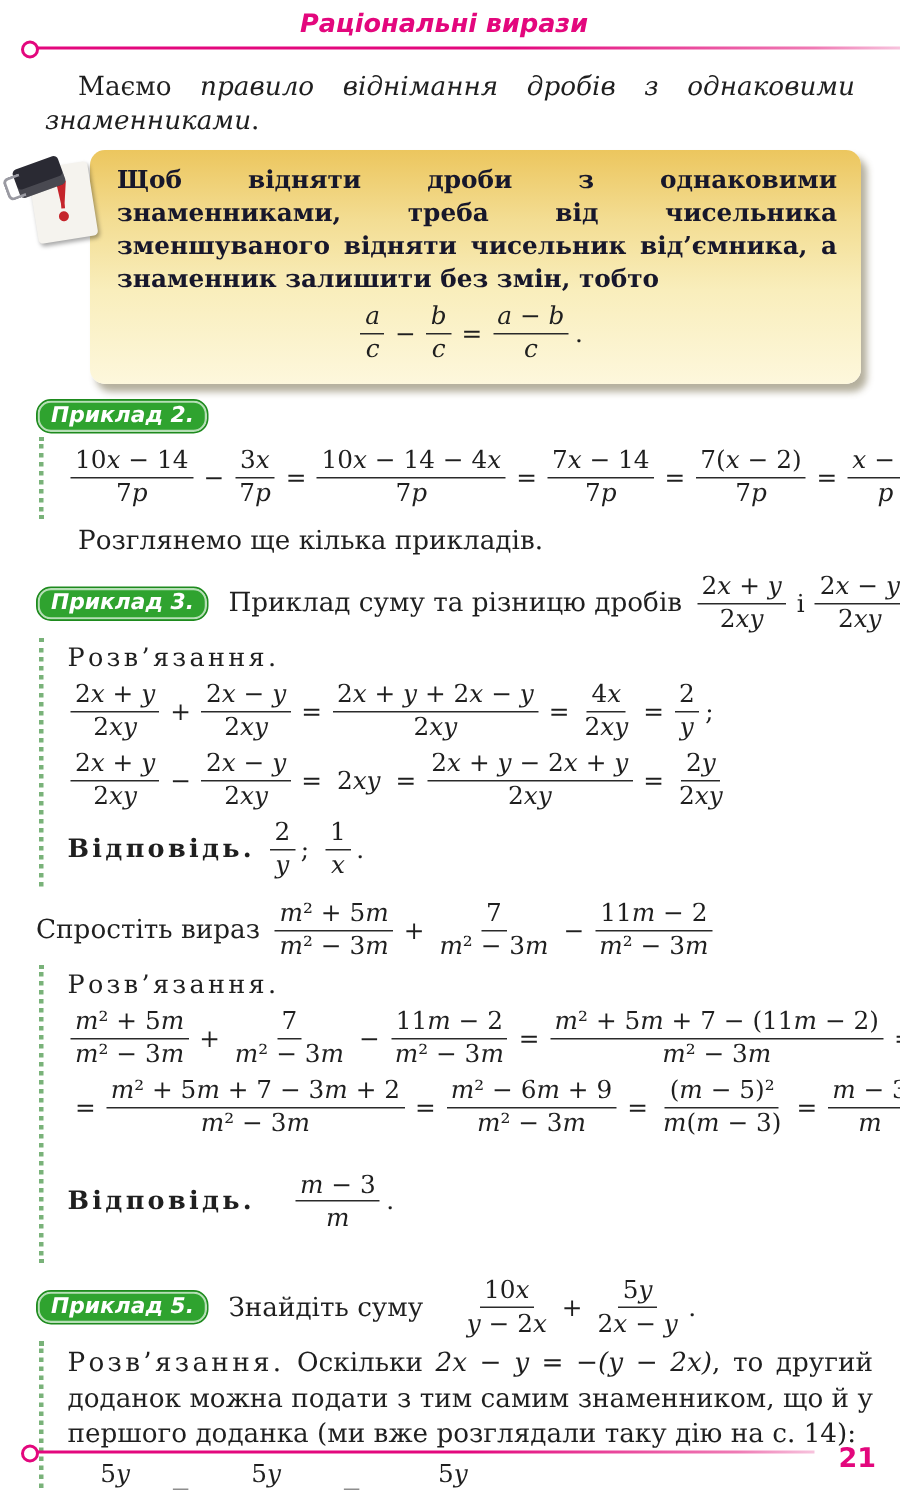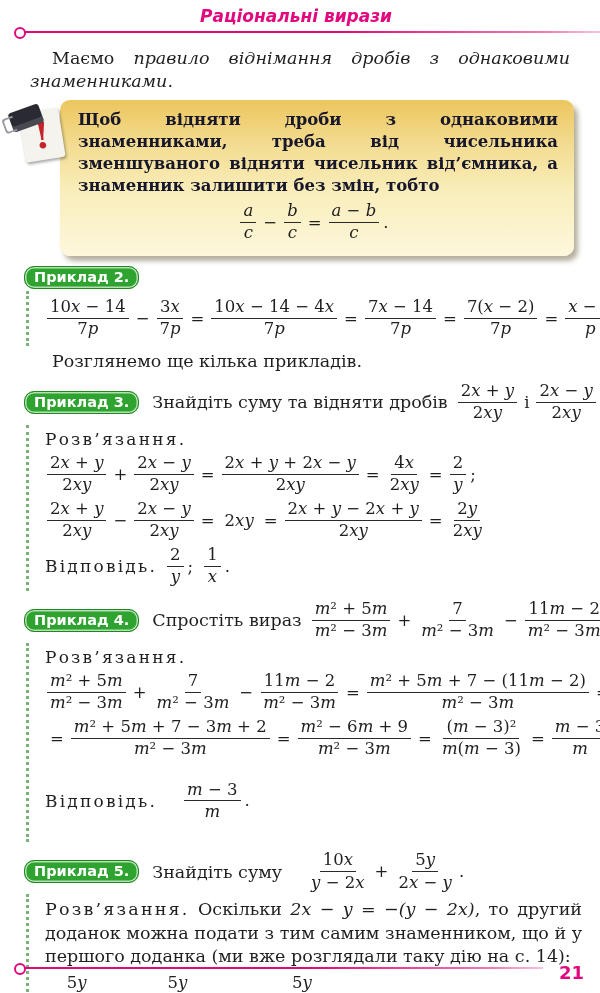--- a/index.html
+++ b/index.html
@@ -102,34 +102,34 @@
     display:flex; align-items:center;
     margin:9px 0 2px 10px; gap:13px;
   }
   .badge {
     background:#2fa32f;
     border:1.5px solid #1e8a1e;
     box-shadow:inset 0 0 0 1.5px rgba(255,255,255,.65);
     color:#fff; font-family:"DejaVu Sans", sans-serif;
     font-weight:bold; font-size:14.5px;
     padding:2px 9px 3px 9px; border-radius:10px;
-    white-space:nowrap; flex:0 0 auto;
+    white-space:nowrap; flex:0 0 auto;font-style:italic;
   }
   .task { display:flex; align-items:center; font-size:17.5px; flex-wrap:nowrap; }
   .task-prefix { margin-right:8px; white-space:nowrap; }
 
   
   .sol {
     margin-left:12px;
     border-left:3px dotted #79b279;
     padding:2px 0 2px 16px;
   }
   .sol-label { font-size:17px; margin:2px 0 2px 0; }
   .answer { display:flex; align-items:center; margin:4px 0 2px 0; font-size:17px; }
-  .answer .sp { margin-right:8px; }
+  .answer .sp { margin-right:8px;font-weight:bold; }
 
   
   .eq {
     display:flex; align-items:center; flex-wrap:nowrap;
     font-size:16.5px; margin:5px 0;
     white-space:nowrap;
   }
   .frac {
     display:inline-flex; flex-direction:column; align-items:center;
     line-height:1.12; margin:0 2px; text-align:center;
@@ -220,21 +220,21 @@
         </div>
     </div>
   </div>
 
   <p class="para" style="margin-top:4px;margin-bottom:4px;">Розглянемо ще кілька прикладів.</p>
 
   <div>
     <div class="ex-head">
       <span class="badge">Приклад 3.</span>
       <span class="task">
-        <span class="task-prefix">Знайдіть суму та відняти дробів</span>
+        <span class="task-prefix">Приклад суму та різницю дробів</span>
         <span class="eq" style="margin:0;">
             <span class="frac">
               <span class="num"><span>2</span><span class="v">x</span><span> + </span><span class="v">y</span></span>
               <span class="den"><span>2</span><span class="v">xy</span></span>
             </span>
             <span class="mtok">і</span>
             <span class="frac">
               <span class="num"><span>2</span><span class="v">x</span><span> − </span><span class="v">y</span></span>
               <span class="den"><span>2</span><span class="v">xy</span></span>
             </span>
@@ -308,21 +308,20 @@
               <span class="den"><span class="v">x</span></span>
             </span>
             <span class="mtok punct">.</span>
           </span>
       </div>
     </div>
   </div>
 
   <div>
     <div class="ex-head">
-      <span class="badge">Приклад 4.</span>
       <span class="task">
         <span class="task-prefix">Спростіть вираз</span>
         <span class="eq" style="margin:0;">
             <span class="frac">
               <span class="num"><span class="v">m</span><span>² + 5</span><span class="v">m</span></span>
               <span class="den"><span class="v">m</span><span>² − 3</span><span class="v">m</span></span>
             </span>
             <span class="mtok">+</span>
             <span class="frac">
               <span class="num"><span>7</span></span>
@@ -366,21 +365,21 @@
             <span class="num"><span class="v">m</span><span>² + 5</span><span class="v">m</span><span> + 7 − 3</span><span class="v">m</span><span> + 2</span></span>
             <span class="den"><span class="v">m</span><span>² − 3</span><span class="v">m</span></span>
           </span>
           <span class="mtok">=</span>
           <span class="frac">
             <span class="num"><span class="v">m</span><span>² − 6</span><span class="v">m</span><span> + 9</span></span>
             <span class="den"><span class="v">m</span><span>² − 3</span><span class="v">m</span></span>
           </span>
           <span class="mtok">=</span>
           <span class="frac">
-            <span class="num"><span>(</span><span class="v">m</span><span> − 3)²</span></span>
+            <span class="num"><span>(</span><span class="v">m</span><span> − 5)²</span></span>
             <span class="den"><span class="v">m</span><span>(</span><span class="v">m</span><span> − 3)</span></span>
           </span>
           <span class="mtok">=</span>
           <span class="frac">
             <span class="num"><span class="v">m</span><span> − 3</span></span>
             <span class="den"><span class="v">m</span></span>
           </span>
         </div>
       <div class="answer">
         <span class="sp">Відповідь.</span>

